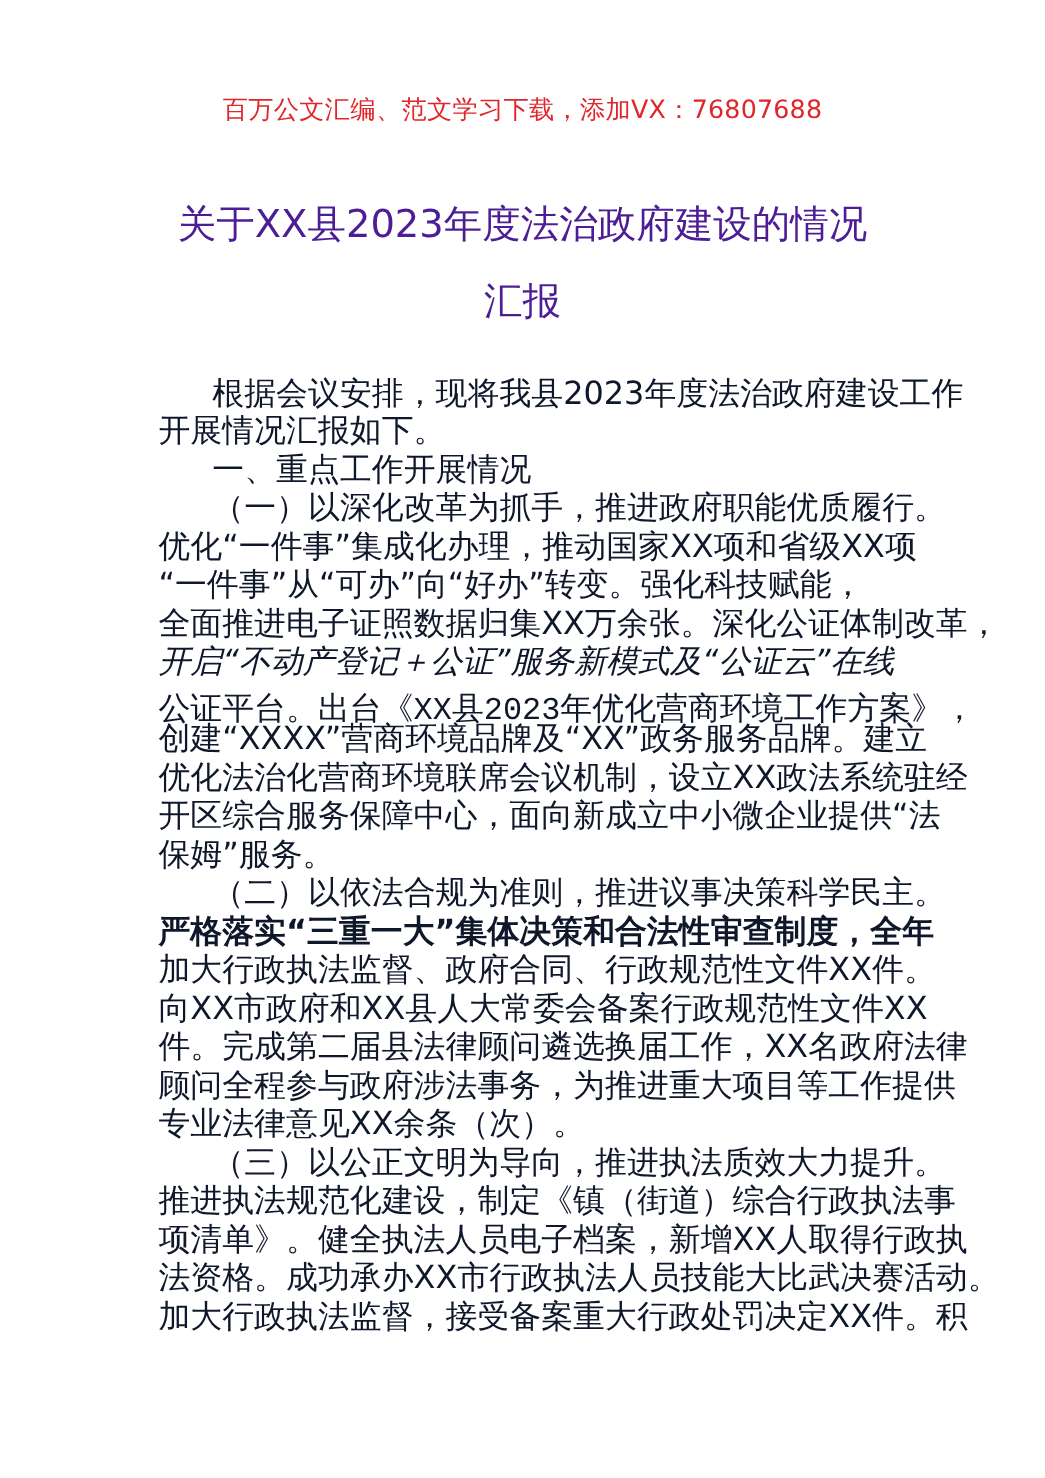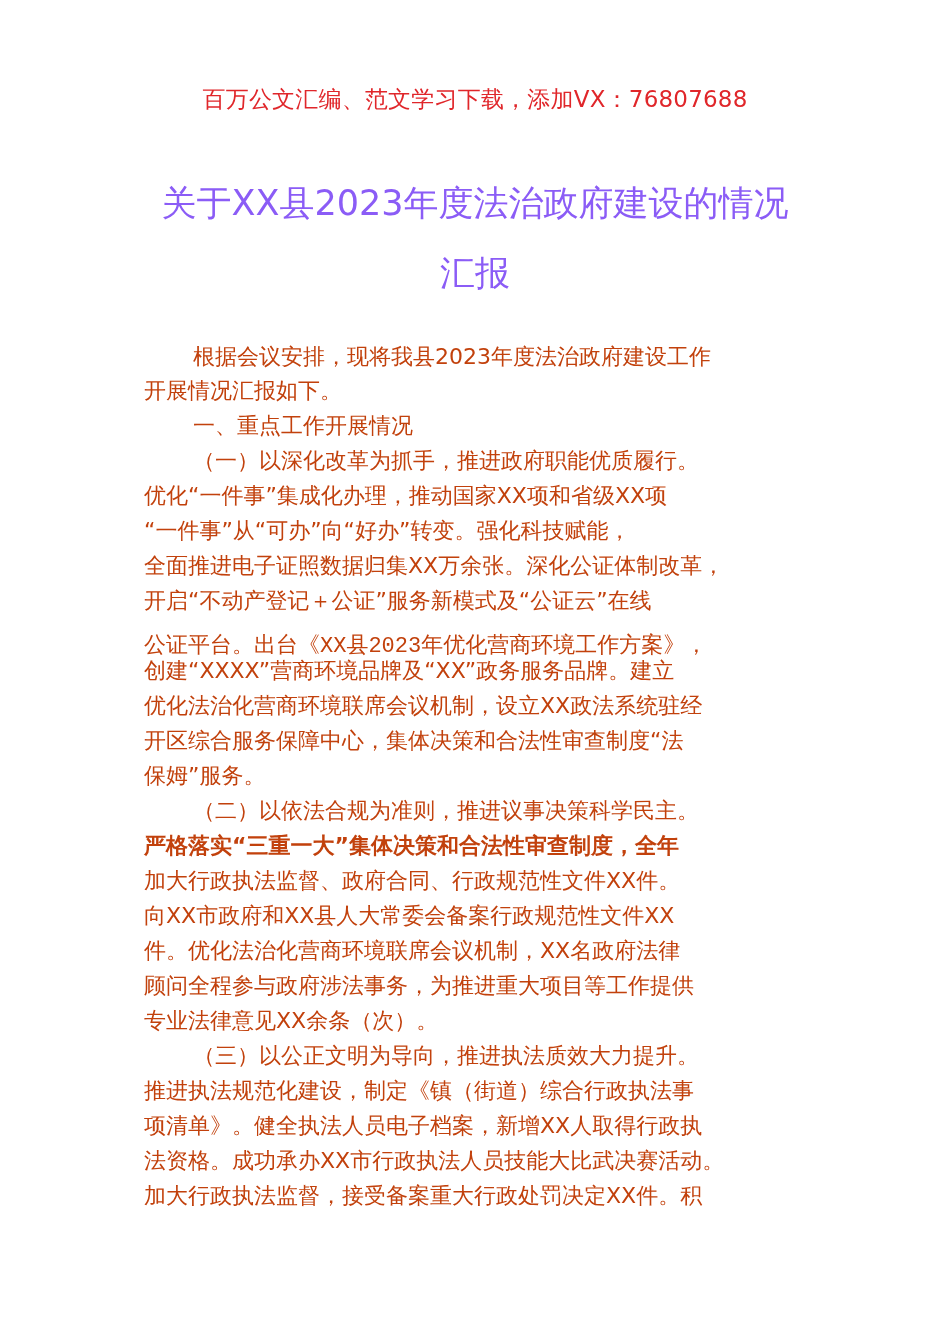--- a/index.html
+++ b/index.html
@@ -1,52 +1,52 @@
 <!DOCTYPE html>
 <html><head>
   <meta charset="utf-8">
   <style>
     html, body { margin: 0; padding: 0; background: #ffffff; }
     body { width: 950px; height: 1344px; position: relative; overflow: hidden;
            font-family: "DejaVu Sans", "Liberation Sans", sans-serif; color: #111; }
     .header { position: absolute; left: 0; width: 950px; top: 84px; text-align: center;
               font-size: 23px; color: #e0262a; letter-spacing: 0.2px; }
     .title { position: absolute; left: 0; width: 950px; text-align: center;
-             font-size: 35px; color: #8b5cf6; white-space: nowrap; }
-    .line { position: absolute; left: 144px; width: 690px; font-size: 22px;
-            white-space: nowrap; line-height: 34px; color: #c2410c; }
+             font-size: 35px; color: #4c1d95; white-space: nowrap; }
+    .line { position: absolute; left: 144px; width: 690px; font-size: 29px;
+            white-space: nowrap; line-height: 34px; color: #0f172a; }
     .indent { left: 193px; }
   </style>
 </head>
 <body>
 
 <div class="header">百万公文汇编、范文学习下载，添加VX：76807688</div>
 
 <div class="title" style="top:180px;">关于XX县2023年度法治政府建设的情况</div>
 <div class="title" style="top:250px;">汇报</div>
 
 <div>
   <div class="line indent" style="top:340px;">根据会议安排，现将我县2023年度法治政府建设工作</div>
   <div class="line" style="top:374px;">开展情况汇报如下。</div>
   <div class="line indent" style="top:409px;">一、重点工作开展情况</div>
   <div class="line indent" style="top:444px;">（一）以深化改革为抓手，推进政府职能优质履行。</div>
   <div class="line" style="top:479px;">优化“一件事”集成化办理，推动国家XX项和省级XX项</div>
   <div class="line" style="top:514px;">“一件事”从“可办”向“好办”转变。强化科技赋能，</div>
   <div class="line" style="top:549px;">全面推进电子证照数据归集XX万余张。深化公证体制改革，</div>
-  <div class="line" style="top:584px;">开启“不动产登记＋公证”服务新模式及“公证云”在线</div>
+  <div class="line" style="top:584px;font-style:italic;">开启“不动产登记＋公证”服务新模式及“公证云”在线</div>
   <div class="line" style="top:630px;font-family:Liberation Mono, monospace;">公证平台。出台《XX县2023年优化营商环境工作方案》，</div>
   <div class="line" style="top:654px;">创建“XXXX”营商环境品牌及“XX”政务服务品牌。建立</div>
   <div class="line" style="top:689px;">优化法治化营商环境联席会议机制，设立XX政法系统驻经</div>
-  <div class="line" style="top:724px;">开区综合服务保障中心，集体决策和合法性审查制度“法</div>
+  <div class="line" style="top:724px;">开区综合服务保障中心，面向新成立中小微企业提供“法</div>
   <div class="line" style="top:759px;">保姆”服务。</div>
   <div class="line indent" style="top:794px;">（二）以依法合规为准则，推进议事决策科学民主。</div>
   <div class="line" style="top:829px;font-weight:bold;">严格落实“三重一大”集体决策和合法性审查制度，全年</div>
   <div class="line" style="top:864px;">加大行政执法监督、政府合同、行政规范性文件XX件。</div>
   <div class="line" style="top:899px;">向XX市政府和XX县人大常委会备案行政规范性文件XX</div>
-  <div class="line" style="top:934px;">件。优化法治化营商环境联席会议机制，XX名政府法律</div>
+  <div class="line" style="top:934px;">件。完成第二届县法律顾问遴选换届工作，XX名政府法律</div>
   <div class="line" style="top:969px;">顾问全程参与政府涉法事务，为推进重大项目等工作提供</div>
   <div class="line" style="top:1004px;">专业法律意见XX余条（次）。</div>
   <div class="line indent" style="top:1039px;">（三）以公正文明为导向，推进执法质效大力提升。</div>
   <div class="line" style="top:1074px;">推进执法规范化建设，制定《镇（街道）综合行政执法事</div>
   <div class="line" style="top:1109px;">项清单》。健全执法人员电子档案，新增XX人取得行政执</div>
   <div class="line" style="top:1144px;">法资格。成功承办XX市行政执法人员技能大比武决赛活动。</div>
   <div class="line" style="top:1179px;">加大行政执法监督，接受备案重大行政处罚决定XX件。积</div>
 </div>
 
 </body></html>

